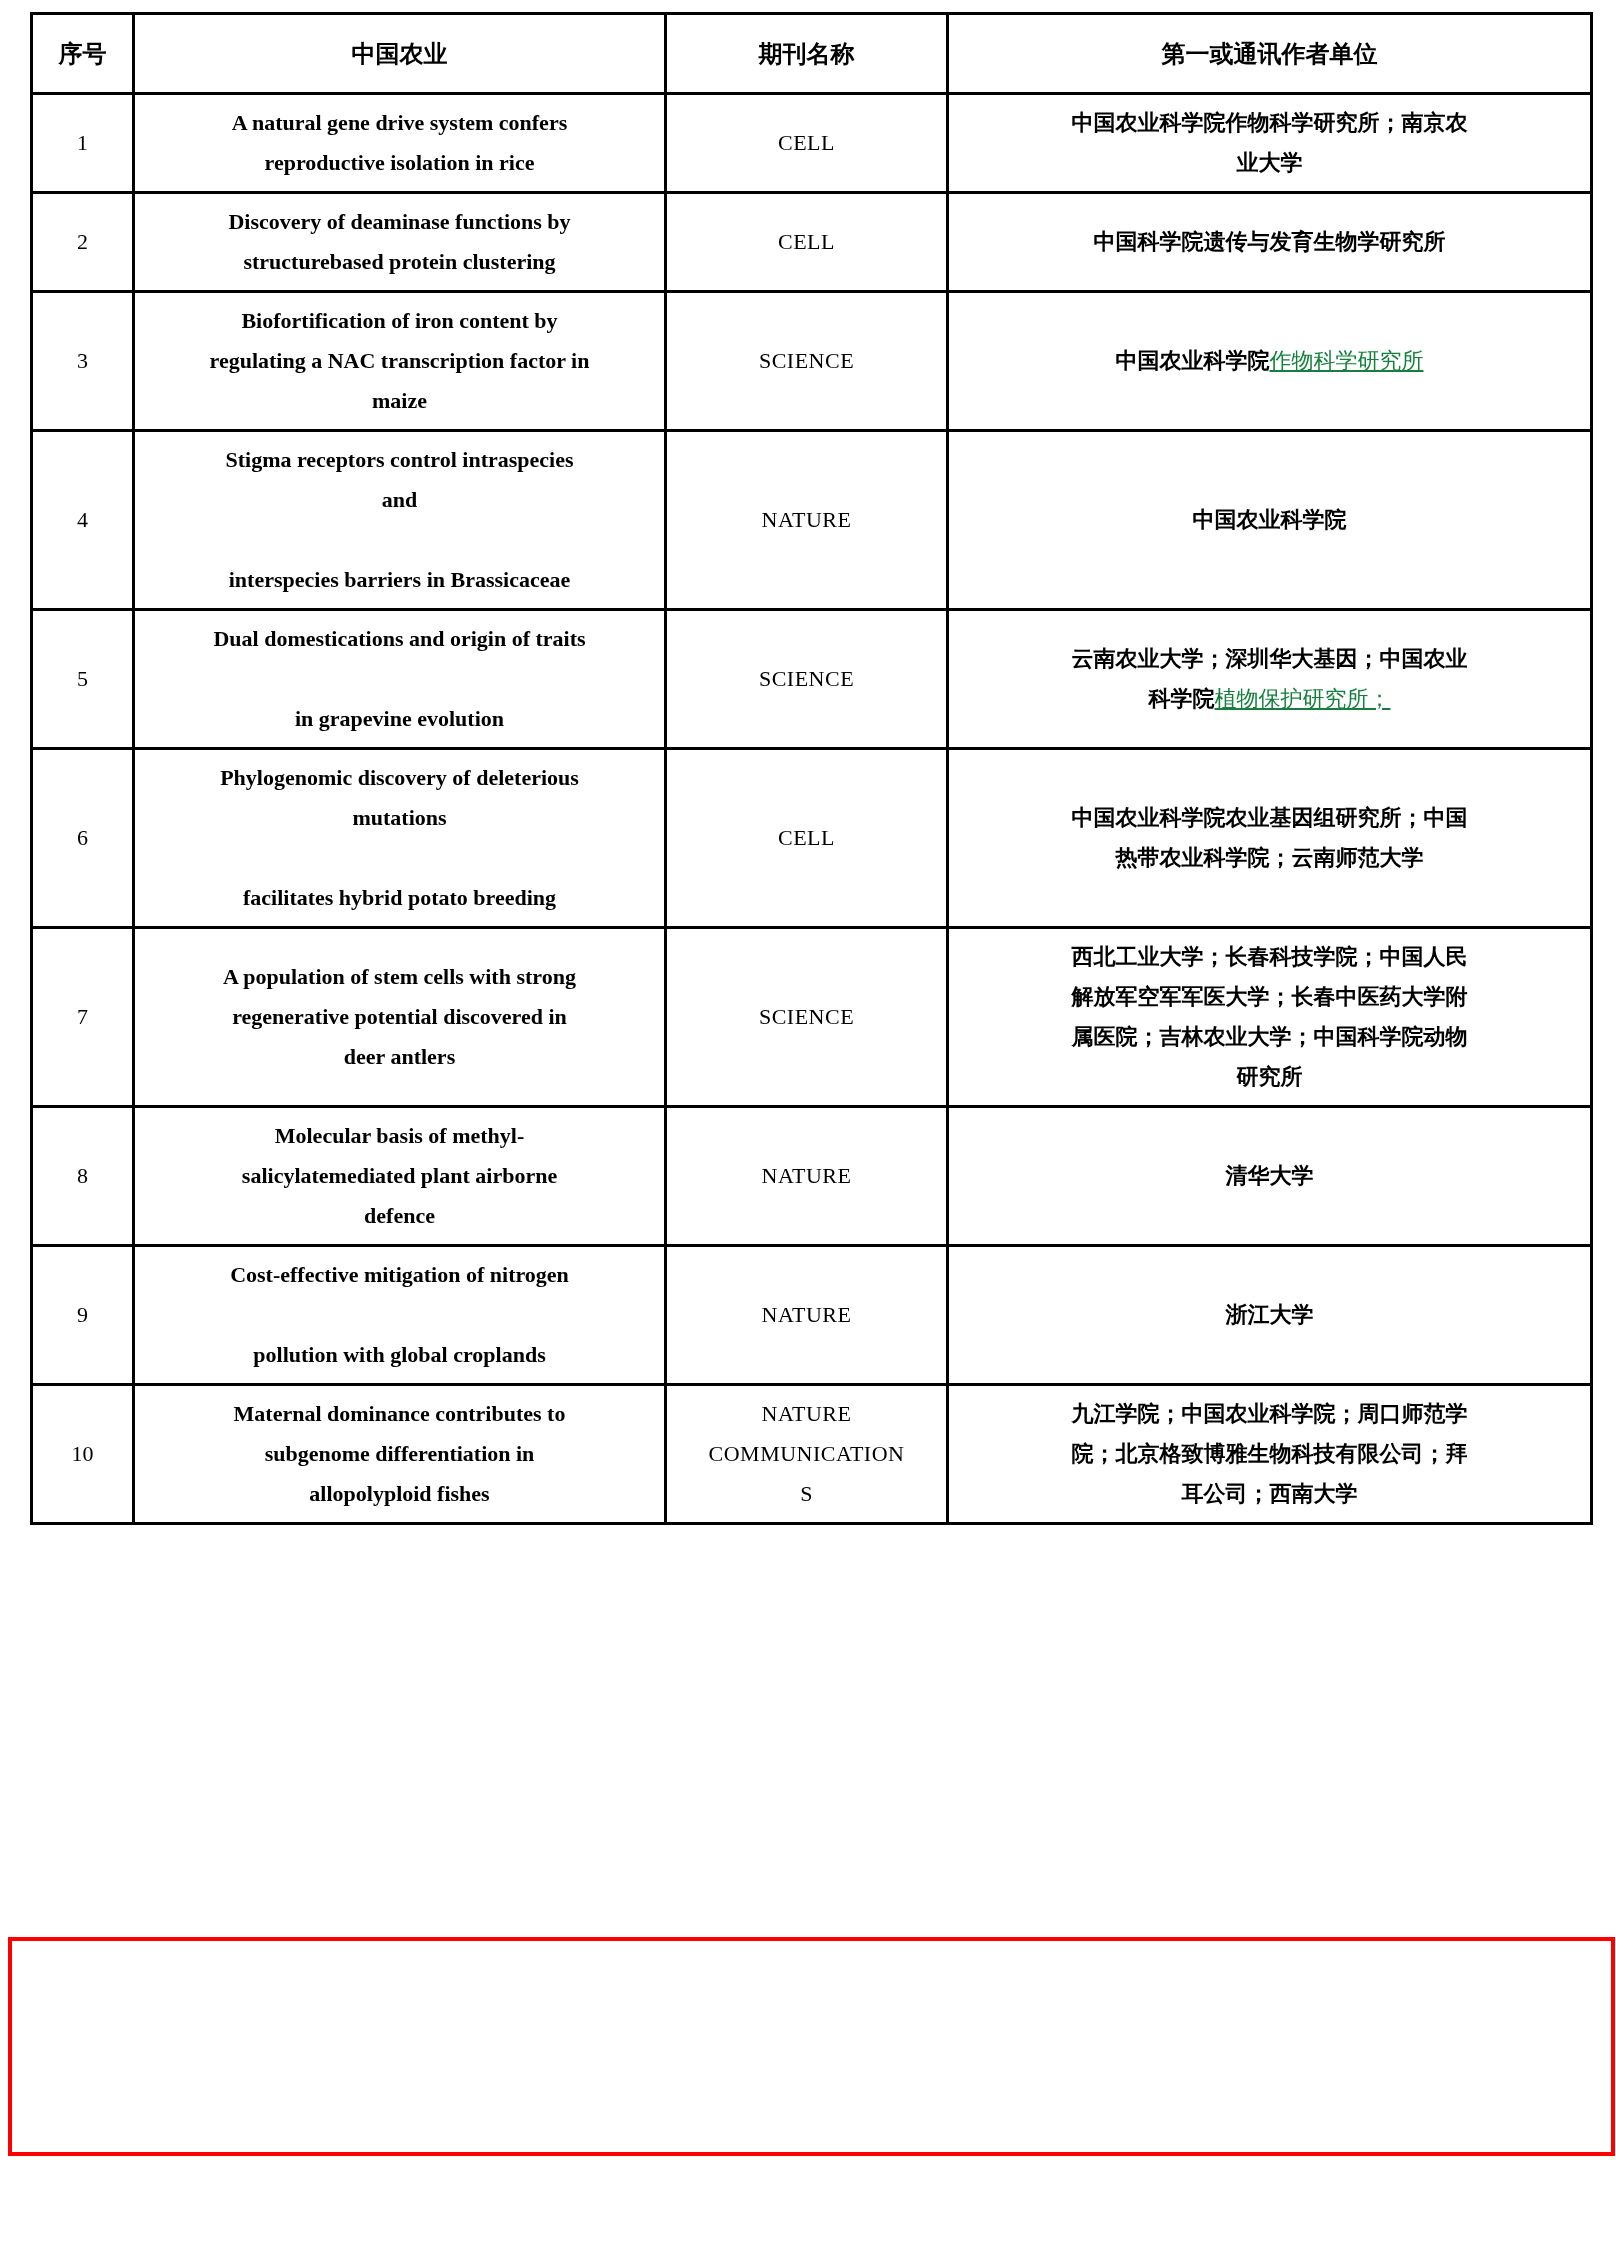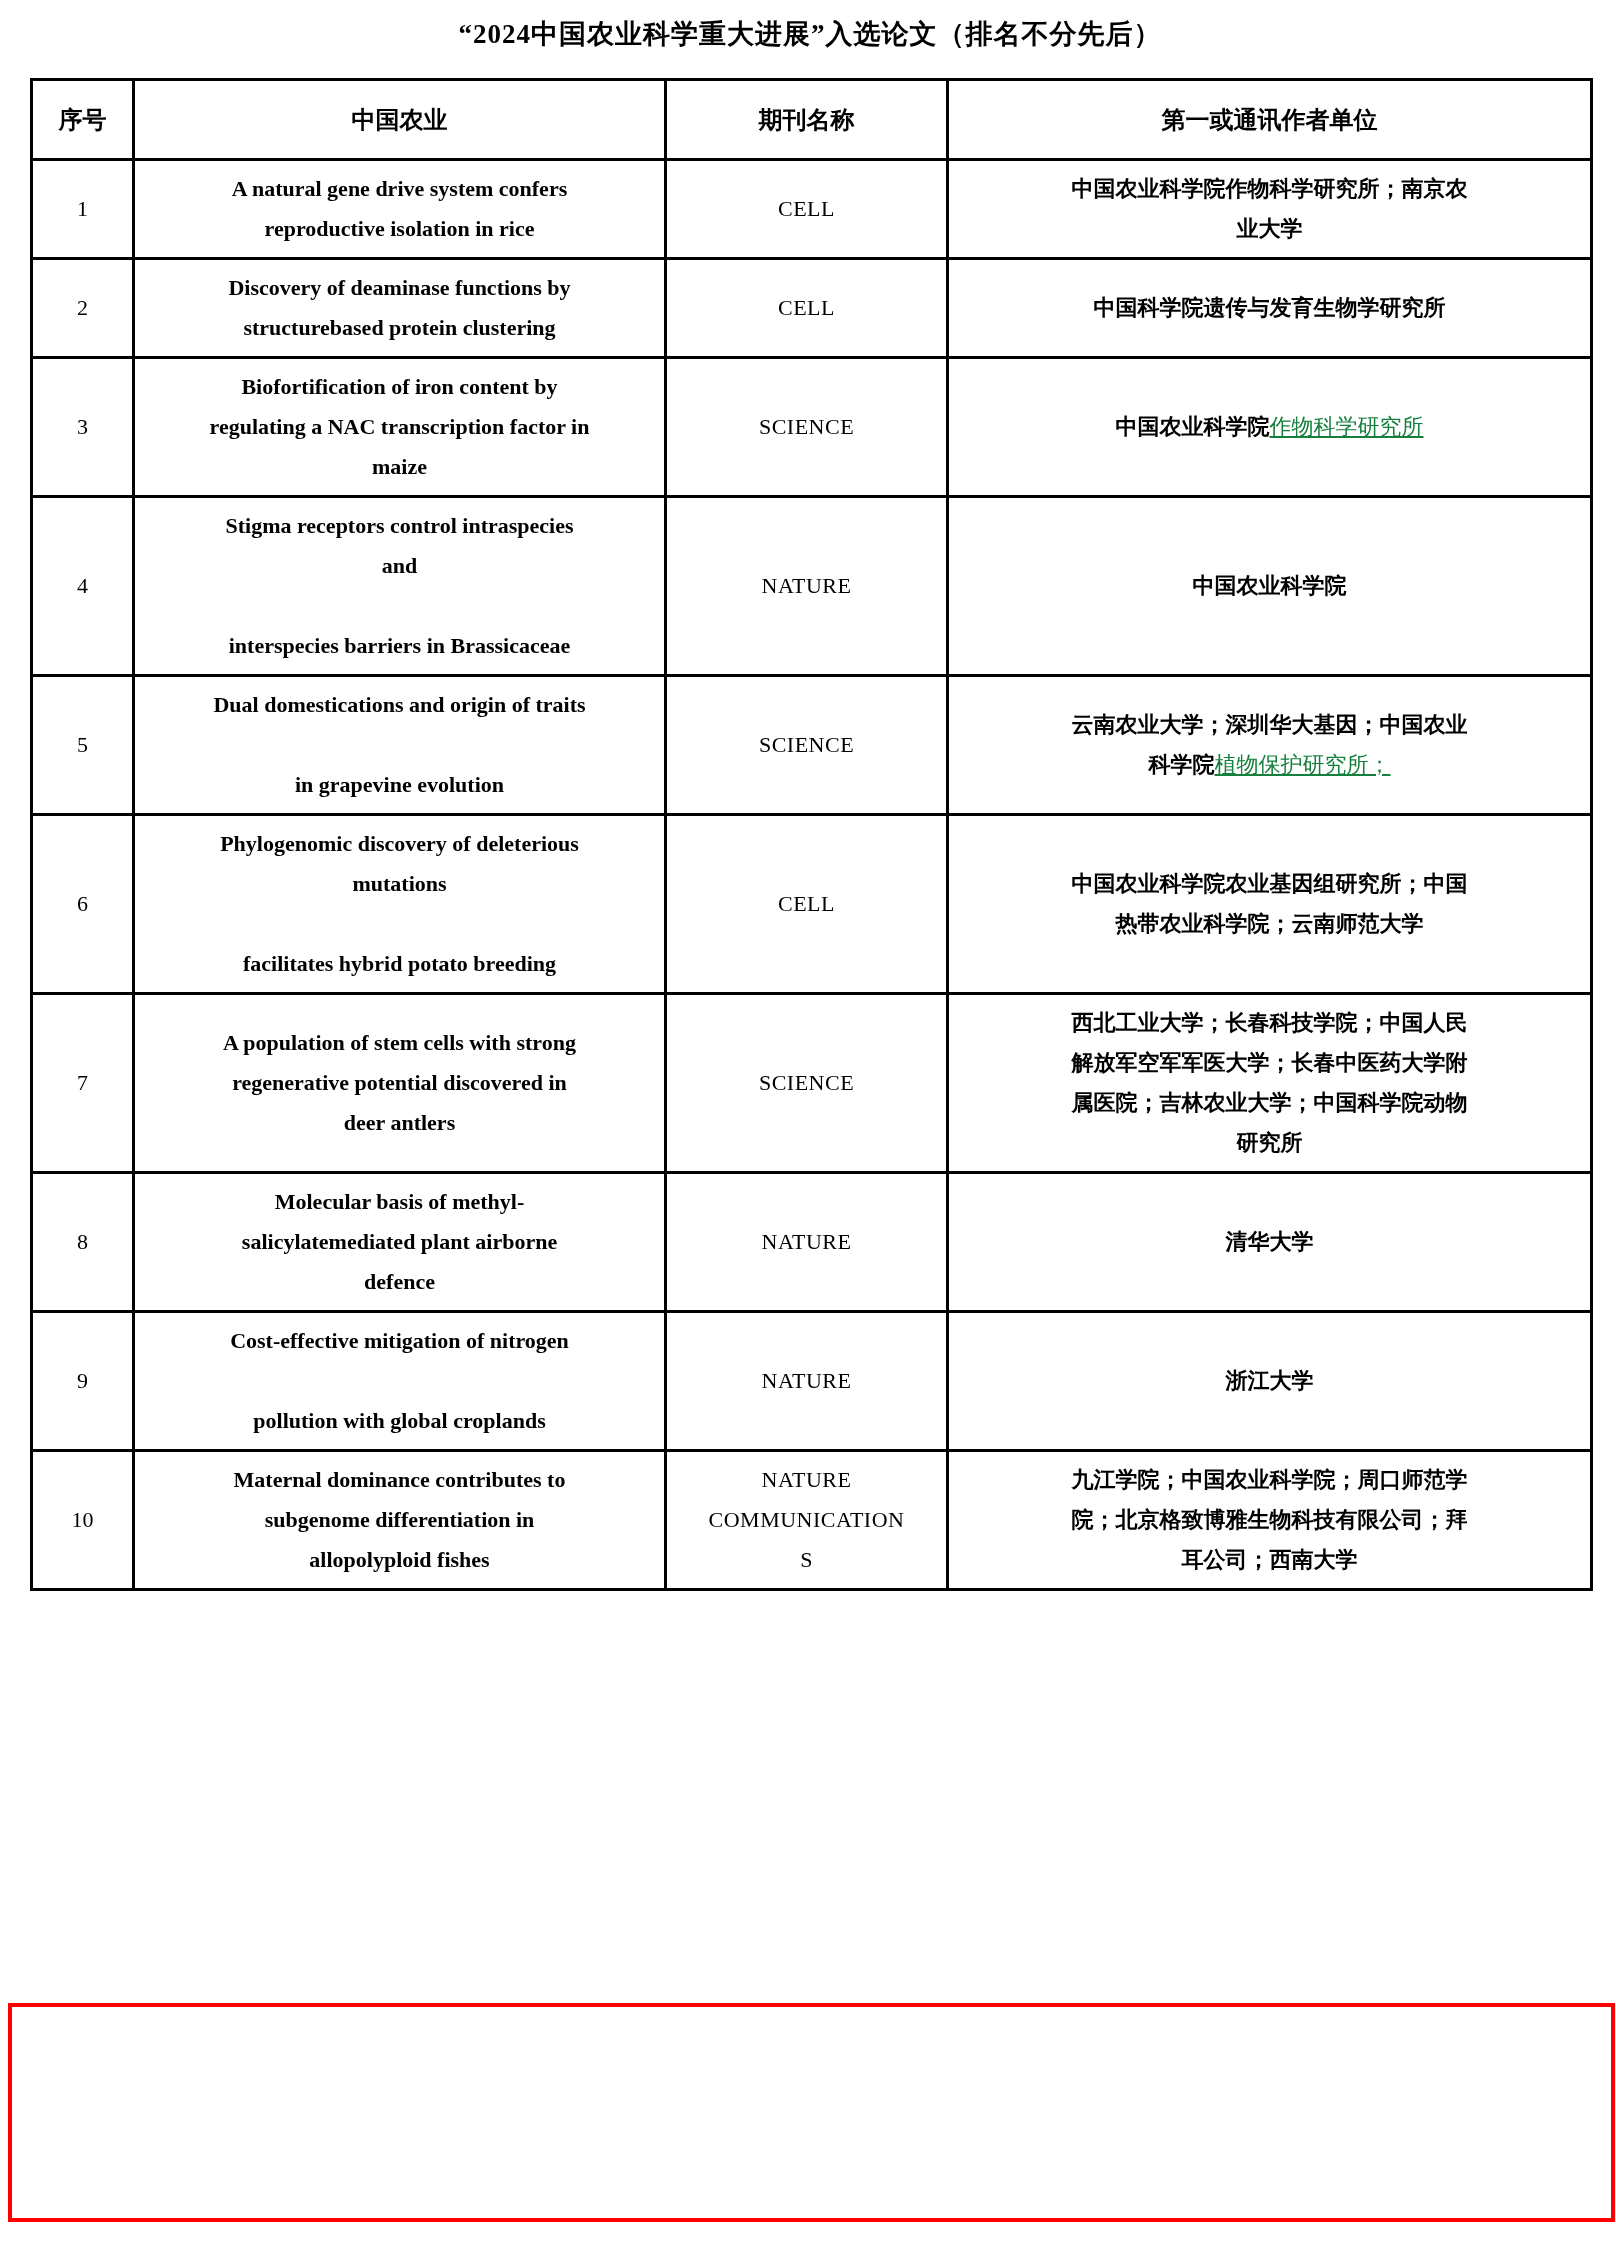--- a/index.html
+++ b/index.html
@@ -69,21 +69,20 @@
     border: 4px solid #ff0000;
     pointer-events: none;
     box-sizing: border-box;
   }
 </style>
 </head>
 <body>
 
 <div class="page">
 
-  <h1 class="page-title">“2024中国农业科学重大进展”入选论文（排名不分先后）</h1>
 
   <div class="table-wrap">
     <table class="paper-table">
       <thead>
         <tr>
           <th class="col-index">序号</th>
           <th class="col-title">中国农业</th>
           <th class="col-journal">期刊名称</th>
           <th class="col-inst">第一或通讯作者单位</th>
         </tr>

